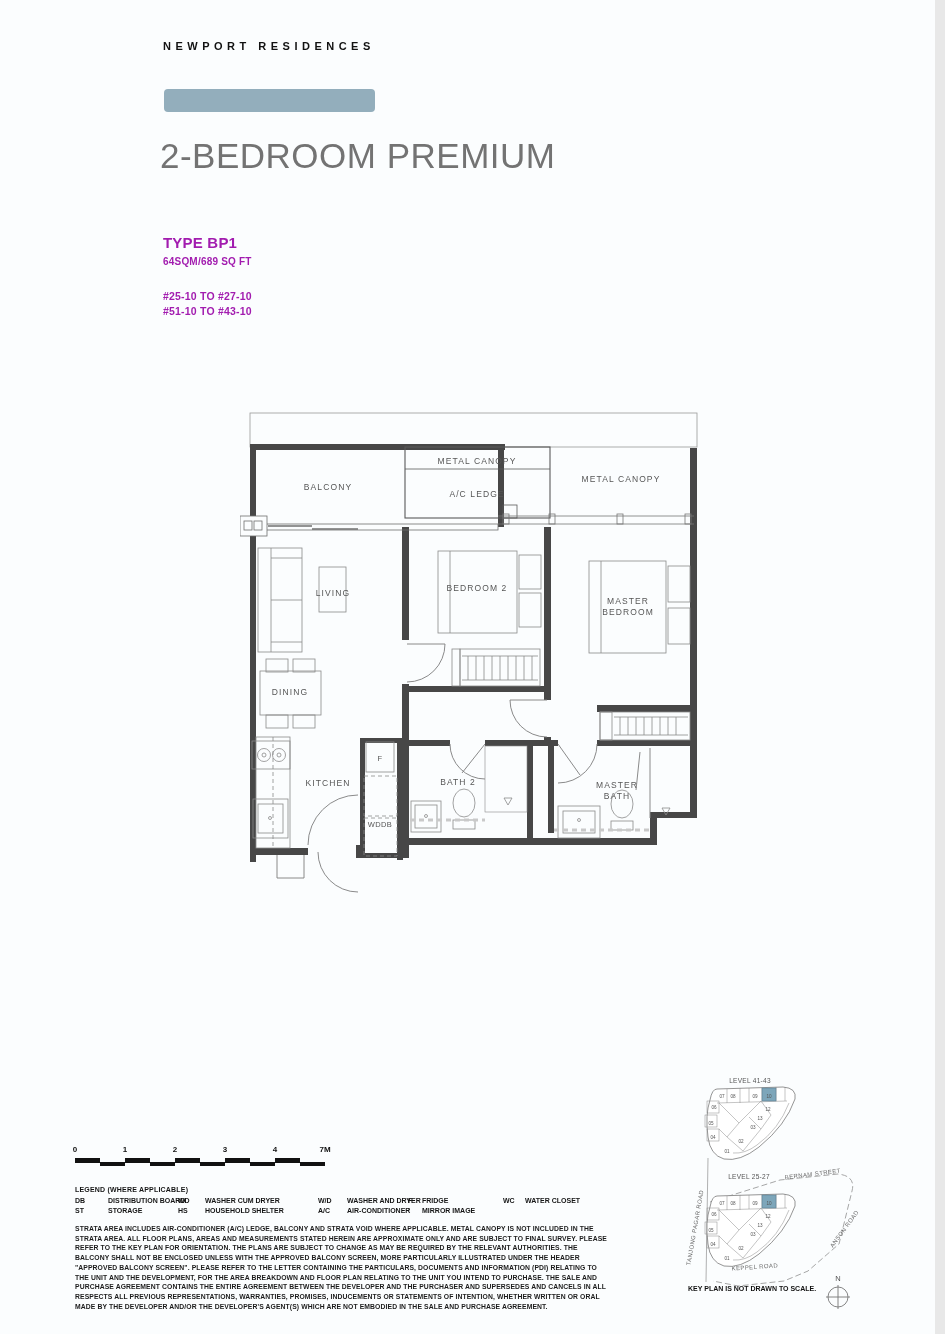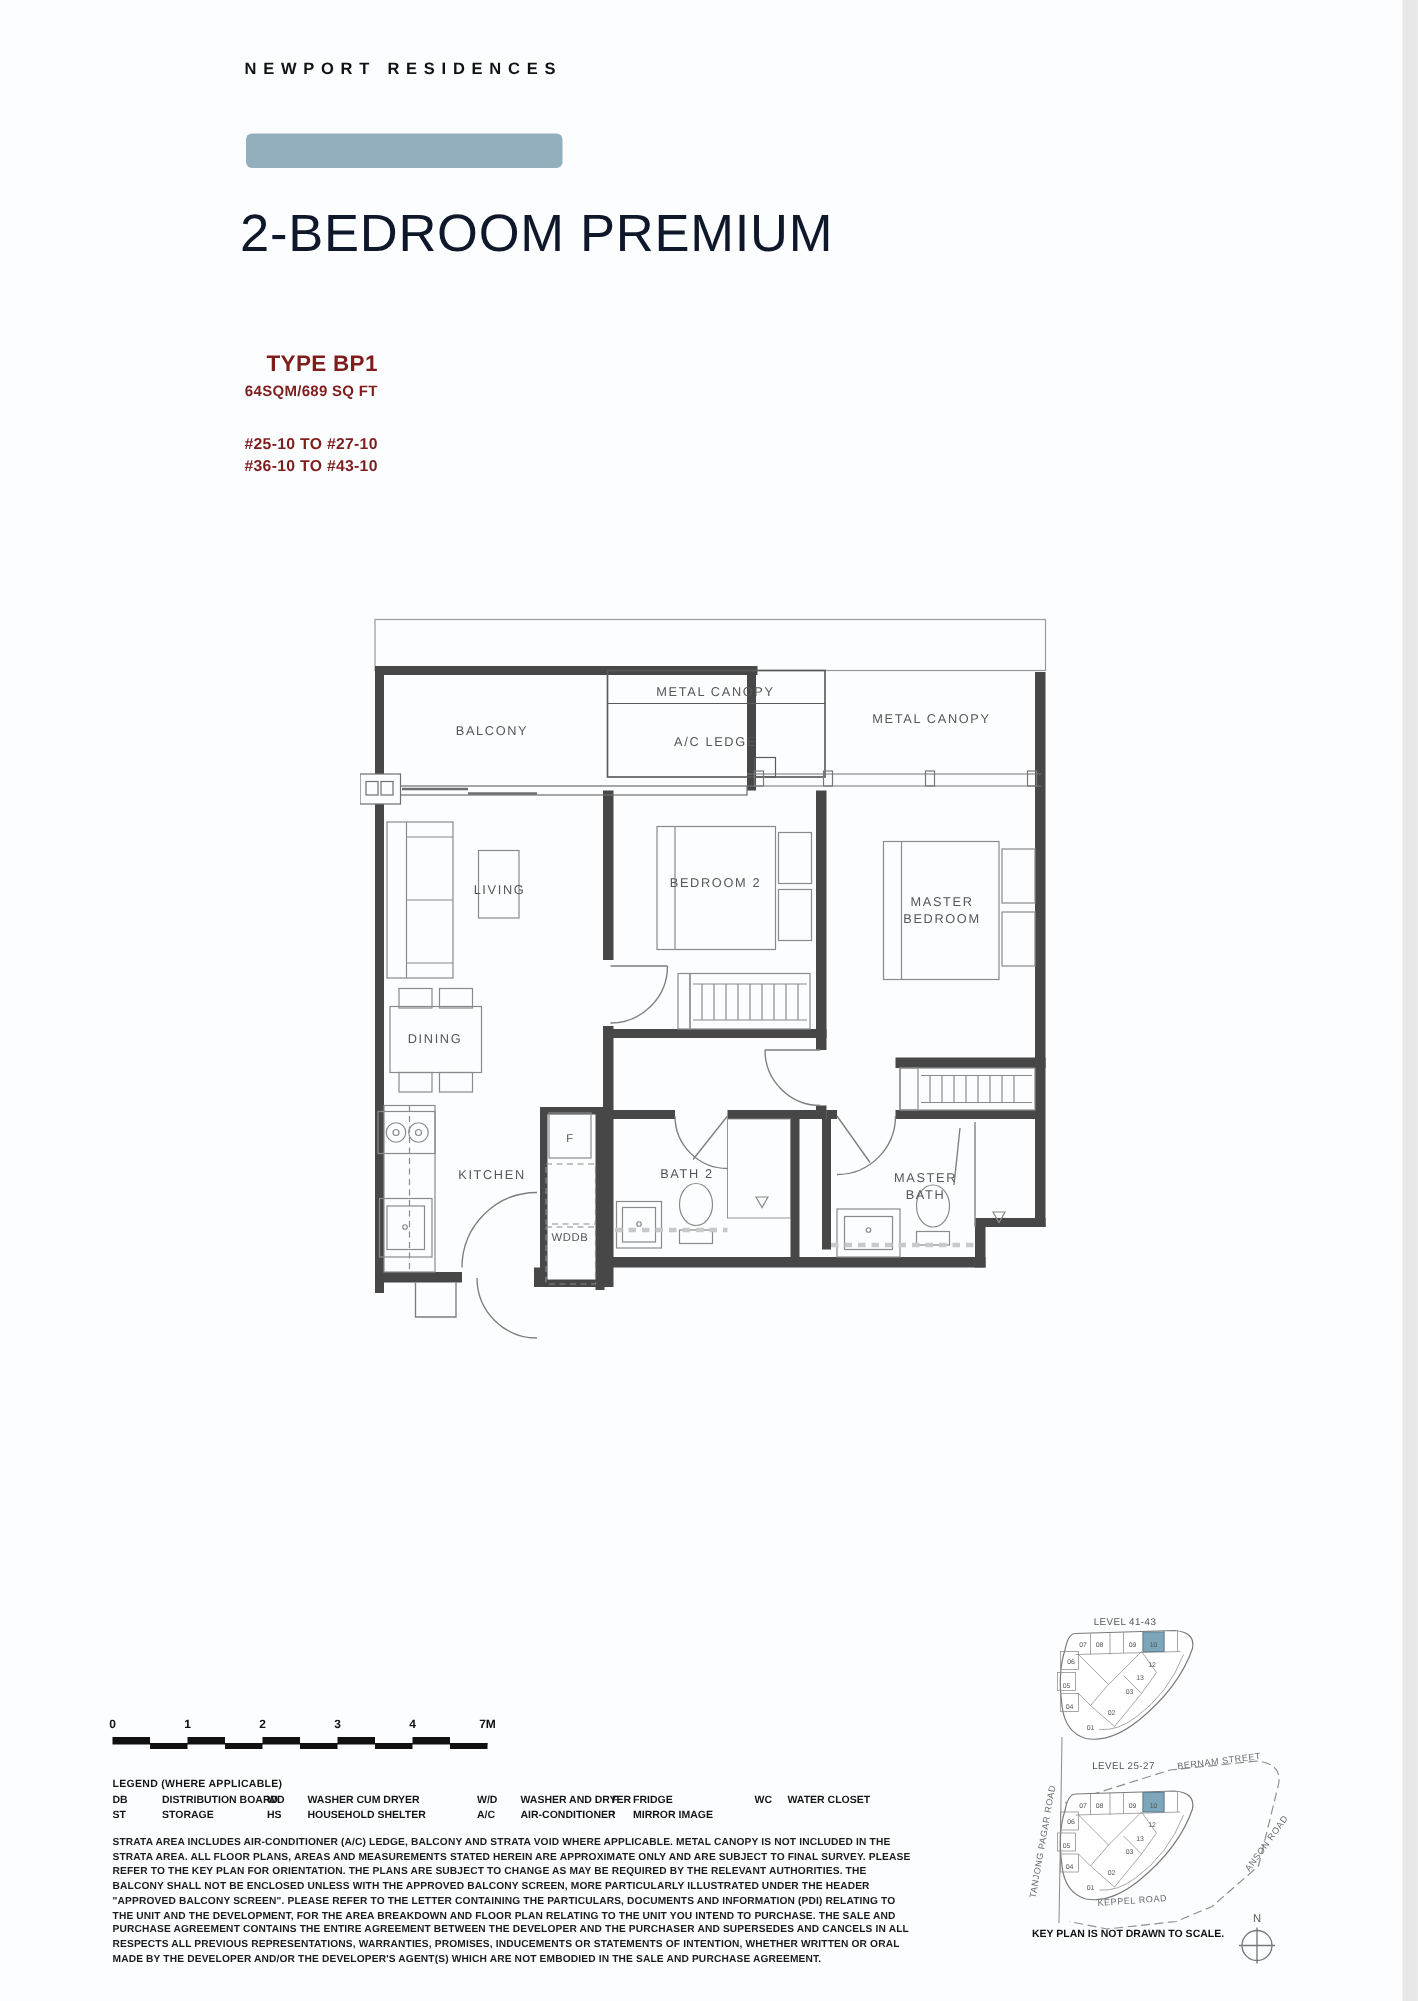--- a/index.html
+++ b/index.html
@@ -1,22 +1,22 @@
 <!DOCTYPE html>
 <html><head>
 <meta charset="utf-8">
 <style>
   html,body{margin:0;padding:0;background:#e8e8e8;}
   .page{position:relative;width:935px;height:1334px;background:#fbfdfe;overflow:hidden;
         font-family:"Liberation Sans",sans-serif;color:#222;}
   .abs{position:absolute;}
   .logo{left:163px;top:40px;font-size:11px;font-weight:700;letter-spacing:4.5px;color:#121212;}
   .banner{left:164px;top:89px;width:211px;height:23px;border-radius:4px;background:#93aebc;}
-  .title{left:160px;top:136px;font-size:35px;font-weight:400;letter-spacing:.5px;color:#0f172a;margin:0;}
-  .unitinfo{left:163px;top:234px;color:#7f1d1d;text-align:right;}
+  .title{left:160px;top:136px;font-size:35px;font-weight:400;letter-spacing:.5px;color:#737373;margin:0;}
+  .unitinfo{left:163px;top:234px;color:#a21caf;}
   .unit-type{font-size:15px;font-weight:700;letter-spacing:.2px;}
   .unit-area{font-size:10px;font-weight:700;margin-top:5px;letter-spacing:.2px;}
   .unit-stacks{margin-top:22px;font-size:10.5px;font-weight:700;line-height:15px;letter-spacing:.2px;}
   .floorplan{left:240px;top:408px;}
   
   .scalebar{left:64px;top:1145px;width:290px;height:26px;}
   .scalebar .tick{position:absolute;top:0;width:30px;text-align:center;font-size:8px;font-weight:700;color:#111;}
   .bar{position:absolute;left:11px;top:13px;width:250px;height:8px;display:flex;}
   .bar::after{content:"";position:absolute;top:3.5px;left:0;right:0;height:1px;background:#111;}
   .seg{width:25px;height:8px;position:relative;}
@@ -51,21 +51,21 @@
 
   <div class="abs logo">NEWPORT RESIDENCES</div>
   <div class="abs banner" style="background: rgb(147, 174, 188);"></div>
   <h1 class="abs title">2-BEDROOM PREMIUM</h1>
 
   <div class="abs unitinfo">
     <div class="unit-type">TYPE BP1</div>
     <div class="unit-area">64SQM/689 SQ FT</div>
     <div class="unit-stacks">
       <div>#25-10 TO #27-10</div>
-      <div>#36-10 TO #43-10</div>
+      <div>#51-10 TO #43-10</div>
     </div>
   </div>
 
   <svg class="abs floorplan" width="462" height="494" viewBox="240 408 462 494" xmlns="http://www.w3.org/2000/svg">
 
     <g stroke="#9a9a9a" stroke-width="0.8" fill="none">
       <rect x="250" y="413" width="447" height="34"></rect>
     </g>
 
     <g fill="#474747" stroke="none">

